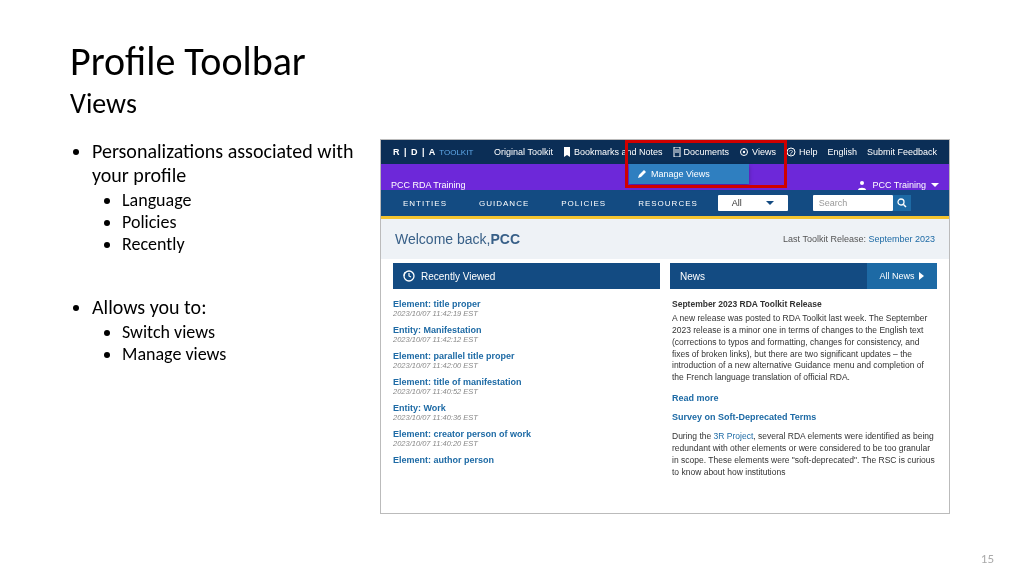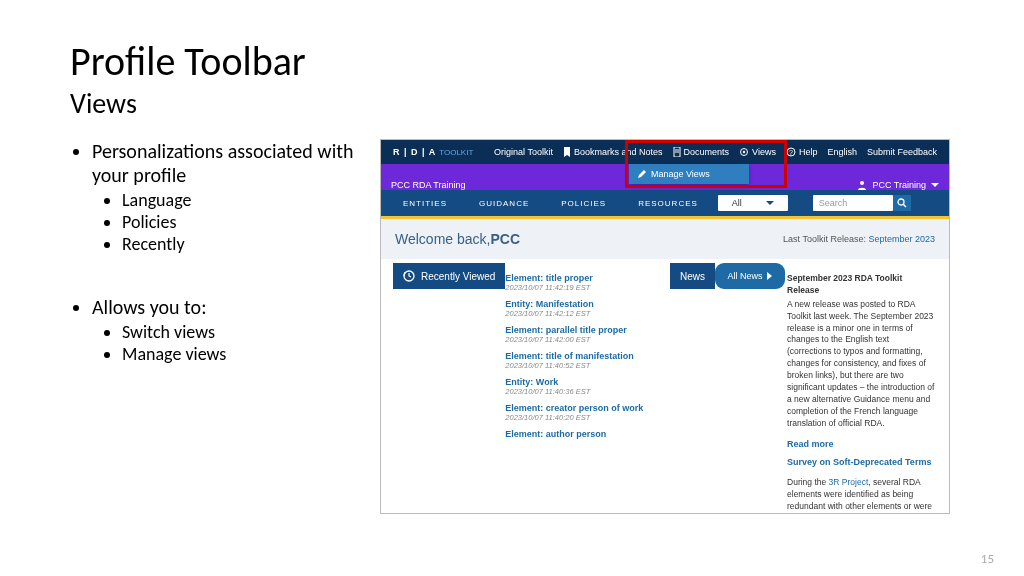--- a/index.html
+++ b/index.html
@@ -140,21 +140,21 @@
     align-items: center;
     padding: 0 14px;
     color: #375f87;
     font-size: 14px;
   }
   .welcome .name { font-weight: bold; }
   .welcome .release { margin-left: auto; font-size: 9px; color: #555; }
   .welcome .release .month { color: #1d6aa5; }
   
   .panels { display: flex; gap: 10px; padding: 0 12px; margin-top: 4px; }
-  .panel { flex: 1; display: flex; }
+  .panel { flex: 1; display: flex; flex-direction: column; }
   .panel-header {
     background: #134b82;
     color: #fff;
     height: 26px;
     display: flex;
     align-items: center;
     font-size: 10px;
     padding: 0 10px;
   }
   .panel-header .clock { margin-right: 6px; }
@@ -162,21 +162,20 @@
     background: #1d6aa5;
     color: #fff;
     height: 26px;
     width: 70px;
     display: flex;
     align-items: center;
     justify-content: center;
     font-size: 9px;
     cursor: pointer;
     margin-left: auto;
-    border-radius: 9px;
   }
   .panel-body { padding: 10px 4px 0 0; font-size: 9px; }
   .rvitem { margin-bottom: 7px; }
   .rvitem .t { color: #1d6aa5; font-weight: bold; font-size: 9px; }
   .rvitem .d { color: #888; font-size: 7.5px; font-style: italic; }
   .news-body { font-size: 8.5px; color: #333; line-height: 1.4; padding: 10px 2px 0 2px; }
   .news-body .hdr { font-weight: bold; margin-bottom: 2px; }
   .news-body .rm { color: #1d6aa5; font-weight: bold; font-size: 9px; display: block; margin: 8px 0 6px 0; }
   .news-body .survey { color: #1d6aa5; font-weight: bold; font-size: 9px; display: block; margin-bottom: 8px; }
   .news-body a { color: #1d6aa5; text-decoration: none; }

